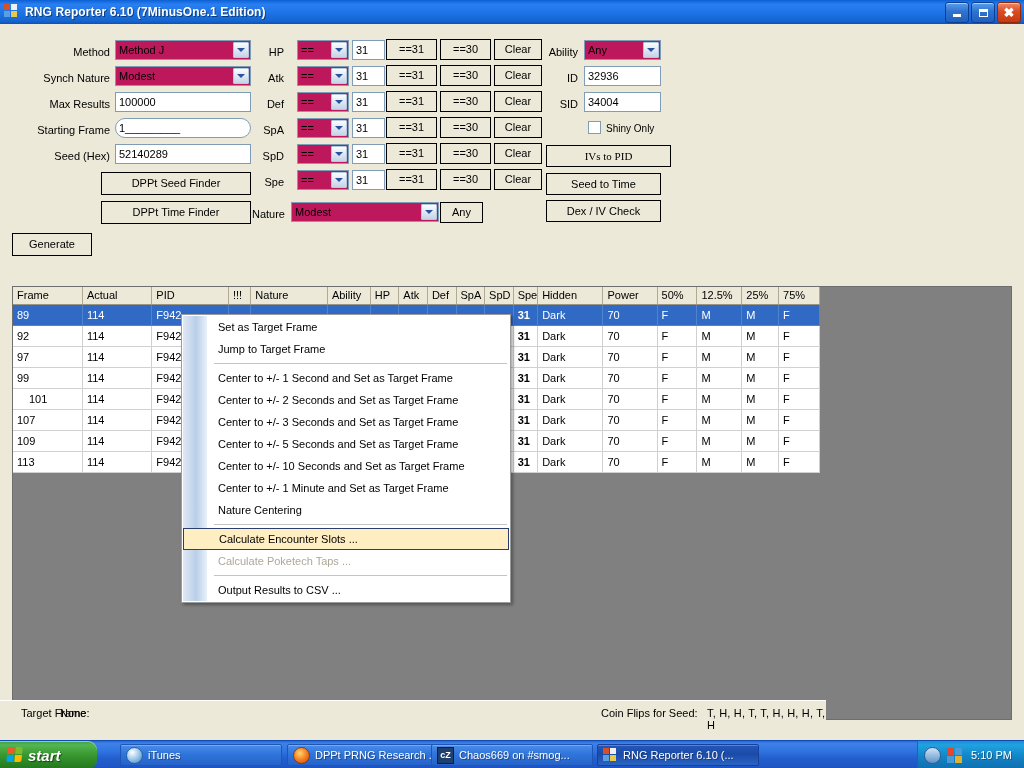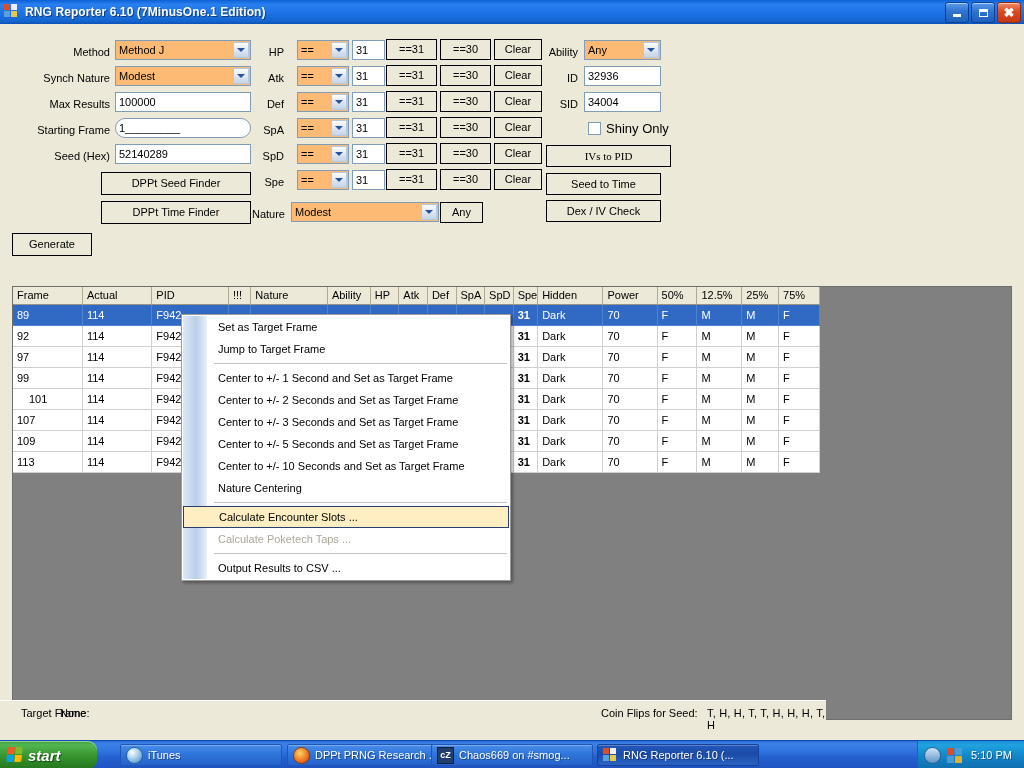--- a/index.html
+++ b/index.html
@@ -48,41 +48,41 @@
   }
 
   
   .lbl{position:absolute;text-align:right;color:#000;font-size:11px;line-height:13px;}
   .fld{
     position:absolute;background:#fff;border:1px solid #7f9db9;
     font-family:"Liberation Sans",sans-serif;font-size:11px;
     color:#000;box-sizing:border-box;padding:0 3px;line-height:18px;height:20px;
   }
   .combo{
-    position:absolute;background:#fdba74;border:1px solid #7f9db9;
+    position:absolute;background:#be185d;border:1px solid #7f9db9;
     box-sizing:border-box;height:20px;font-size:11px;color:#000;
     padding:0 3px;line-height:18px;
   }
   .combo .arrowbox{
     position:absolute;right:1px;top:1px;width:16px;height:16px;
     background:linear-gradient(to bottom,#fcfcfc,#e2eaf4 45%,#c4d4e8);
     border:1px solid #b6c8dd;box-sizing:border-box;border-radius:1px;
     display:flex;align-items:center;justify-content:center;
   }
   .combo .arrowbox i{
     display:block;width:0;height:0;border-left:4px solid transparent;border-right:4px solid transparent;
     border-top:4px solid #2a52a0;
   }
   .btn{
     position:absolute;background:#ece9d8;border:1px solid #000;
     box-sizing:border-box;font-size:11px;color:#000;
     display:flex;align-items:center;justify-content:center;
     line-height:1;
   }
-  .chk{position:absolute;display:flex;align-items:center;gap:5px;font-size:13px;}
+  .chk{position:absolute;display:flex;align-items:flex-end;gap:5px;font-size:10px;}
   .chkbox{width:13px;height:13px;background:#fff;border:1px solid #7f9db9;box-sizing:border-box;}
 
   
   .grid-wrap{
     position:absolute;left:12px;top:262px;width:1000px;height:434px;
     background:#808080;border:1px solid #6e6e6e;box-sizing:border-box;
     overflow:hidden;
   }
   table.grid{border-collapse:collapse;table-layout:fixed;width:807px;background:#fff;}
   table.grid th{
@@ -533,20 +533,21 @@
       <div class="gutter"></div>
       <div id="ctx-items">
           <div class="mi">Set as Target Frame</div>
           <div class="mi">Jump to Target Frame</div>
           <div class="sep"></div>
           <div class="mi">Center to +/- 1 Second and Set as Target Frame</div>
           <div class="mi">Center to +/- 2 Seconds and Set as Target Frame</div>
           <div class="mi">Center to +/- 3 Seconds and Set as Target Frame</div>
           <div class="mi">Center to +/- 5 Seconds and Set as Target Frame</div>
           <div class="mi">Center to +/- 10 Seconds and Set as Target Frame</div>
+          <div class="mi">Center to +/- 1 Minute and Set as Target Frame</div>
           <div class="mi">Nature Centering</div>
           <div class="sep"></div>
           <div class="mi hl">Calculate Encounter Slots ...</div>
           <div class="mi disabled">Calculate Poketech Taps ...</div>
           <div class="sep"></div>
           <div class="mi">Output Results to CSV ...</div>
         </div>
     </div>
 
   </div>

